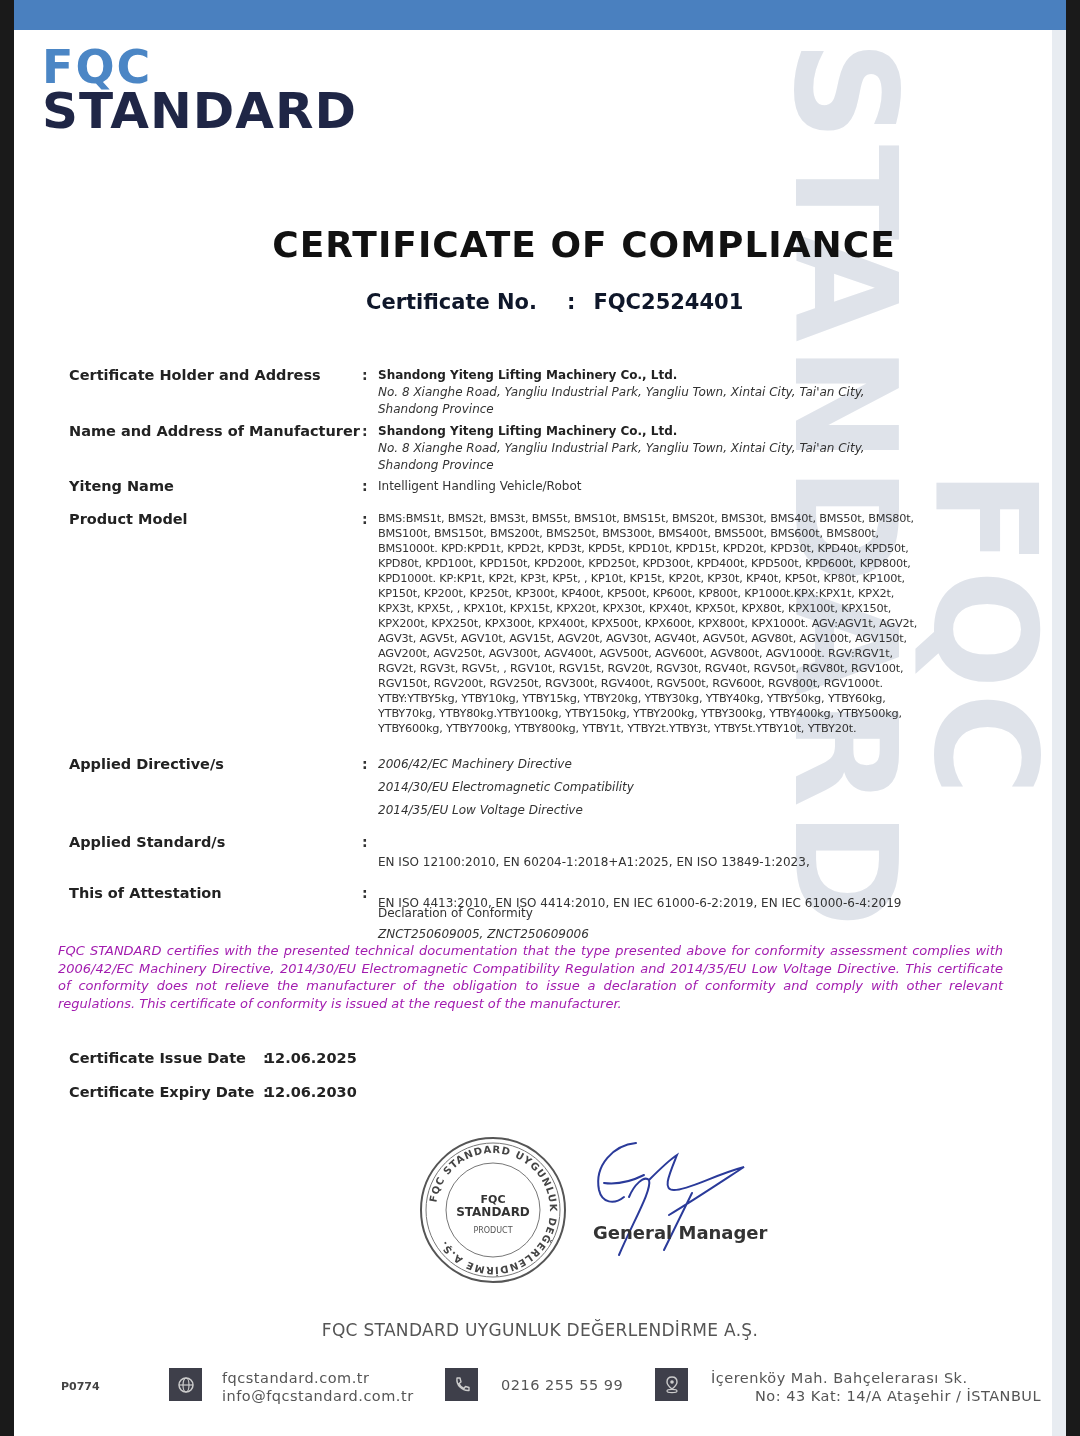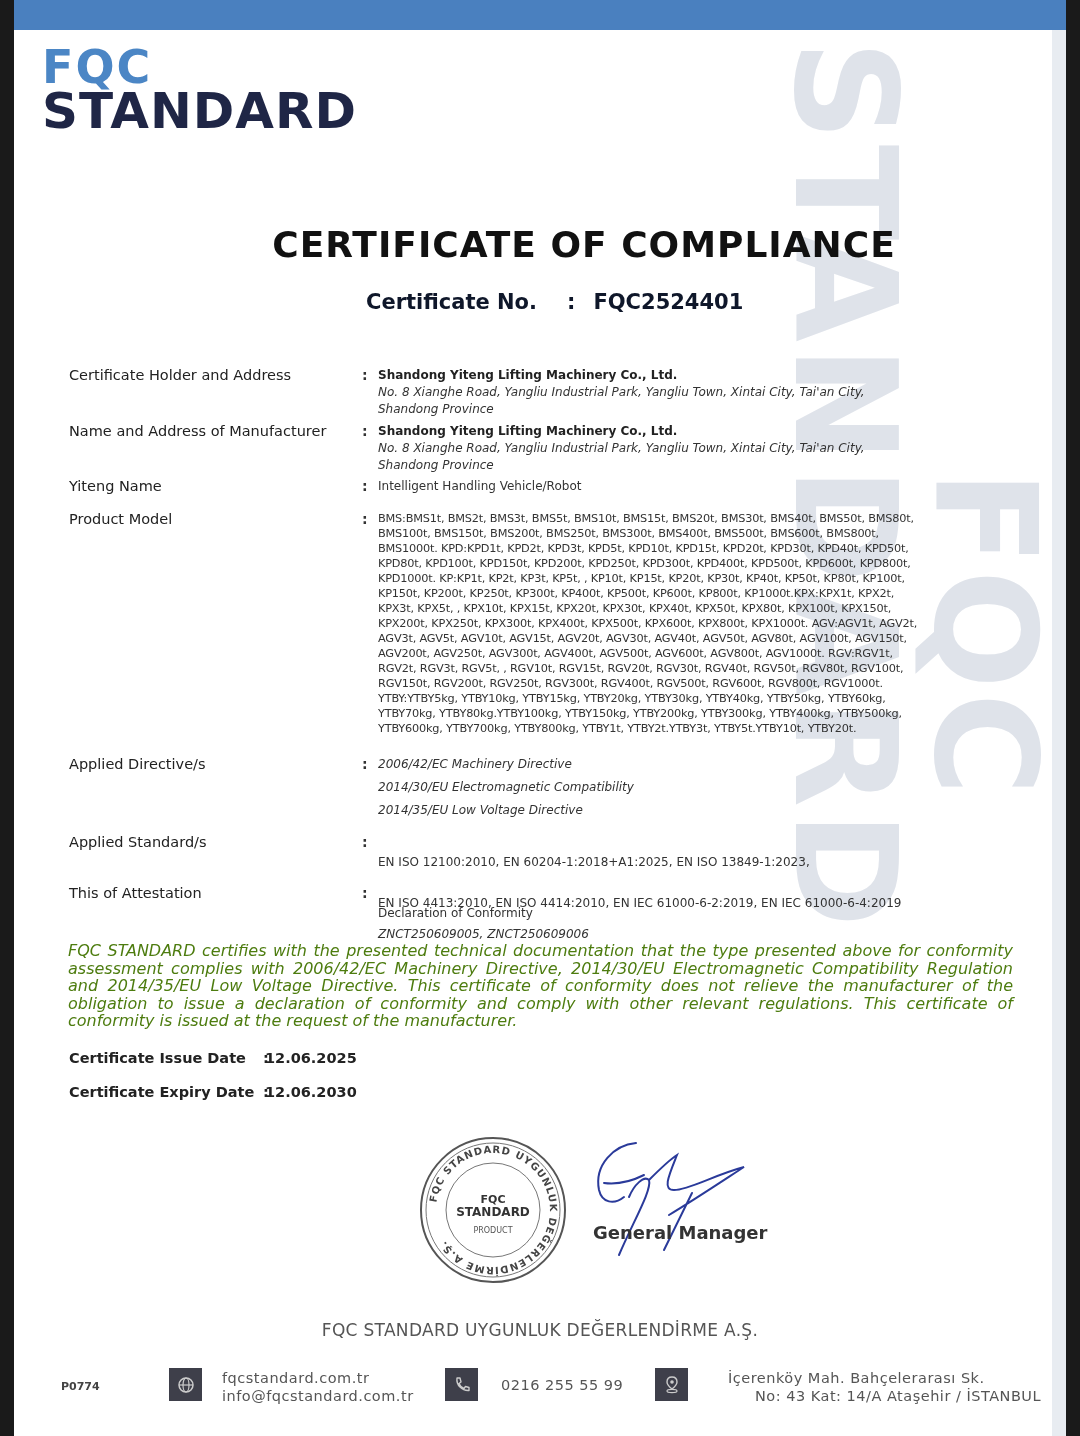--- a/index.html
+++ b/index.html
@@ -25,32 +25,32 @@
   .logo { position: absolute; left: 28px; top: 44px; line-height: 1; }
   .logo-fqc { font-size: 46px; font-weight: bold; color: #4b86c5; letter-spacing: 2px; display: block; }
   .logo-std { font-size: 50px; font-weight: bold; color: #1f2646; letter-spacing: 1px; display: block; margin-top: -4px; }
 
   .title { position: absolute; left: 0; width: 1140px; top: 224px; text-align: center;
     font-size: 36px; font-weight: bold; color: #111; letter-spacing: 1px; }
   .certno { position: absolute; left: 352px; top: 290px; font-size: 21px; font-weight: bold; color: #0f172a; }
   .certno .colon { margin-left: 30px; margin-right: 18px; }
 
   .row { position: absolute; left: 55px; width: 960px; }
-  .label { position: absolute; left: 0; top: 0; font-size: 14.5px; font-weight: normal; color: #222; white-space: nowrap; }
+  .label { position: absolute; left: 0; top: 0; font-size: 14.5px; font-weight: bold; color: #222; white-space: nowrap; }
   .colon-c { position: absolute; left: 293px; top: 0; font-size: 14px; font-weight: bold; color: #333; }
   .val { position: absolute; left: 309px; top: 0; width: 660px; font-size: 12px; color: #333; line-height: 17px; }
   .val .bold { font-weight: bold; color: #222; display: block; }
   .val .it { font-style: italic; display: block; }
   .val .line { display: block; }
   .models { font-size: 11.3px; line-height: 15px; color: #333; letter-spacing: -0.2px; }
   .dirs .it { line-height: 23px; }
   .stds .line { line-height: 21px; margin-top: 20px; }
 
-  .statement { position: absolute; left: 54px; top: 942px; width: 945px; font-size: 16px;
-    font-style: italic; color: #4d7c0f; line-height: 17.5px; text-align: justify; }
+  .statement { position: absolute; left: 44px; top: 942px; width: 945px; font-size: 13px;
+    font-style: italic; color: #a21caf; line-height: 17.5px; text-align: justify; }
 
   .date-row { position: absolute; left: 55px; font-size: 14.5px; font-weight: bold; color: #222; }
   .date-row .dcolon { position: absolute; left: 194px; }
   .date-row .dval { position: absolute; left: 196px; white-space: nowrap; text-align: right; }
 
   .stamp { position: absolute; left: 404px; top: 1135px; width: 150px; height: 150px; }
   .signature { position: absolute; left: 560px; top: 1135px; width: 200px; height: 130px; }
   .gm { position: absolute; left: 579px; top: 1222px; font-size: 18px; font-weight: bold; color: #333; text-align: center; }
 
   .company { position: absolute; left: 0; width: 1052px; top: 1320px; text-align: center;
@@ -217,16 +217,16 @@
   <div class="ftext" style="left:487px;top:1376px;">0216 255 55 99</div>
 
   <div class="ficon" style="left:641px;">
     <svg viewBox="0 0 20 20">
         <path d="M10 2 C6.5 2 5 4.5 5 7 C5 10 10 14 10 14 C10 14 15 10 15 7 C15 4.5 13.5 2 10 2 Z" fill="none" stroke="#ccc" stroke-width="1.4"></path>
         <circle cx="10" cy="7" r="1.8" fill="#ccc"></circle>
         <ellipse cx="10" cy="16" rx="5" ry="1.6" fill="none" stroke="#ccc" stroke-width="1.2"></ellipse>
       </svg>
   </div>
   <div class="ftext" style="left:697px;top:1369px;">
-    <span style="display:block;margin-left:17px;">İçerenköy Mah. Bahçelerarası Sk.</span>
+    <span style="display:block;">İçerenköy Mah. Bahçelerarası Sk.</span>
     <span style="display:block;margin-left:44px;">No: 43 Kat: 14/A Ataşehir / İSTANBUL</span>
   </div>
 </div>
 
 </body></html>

